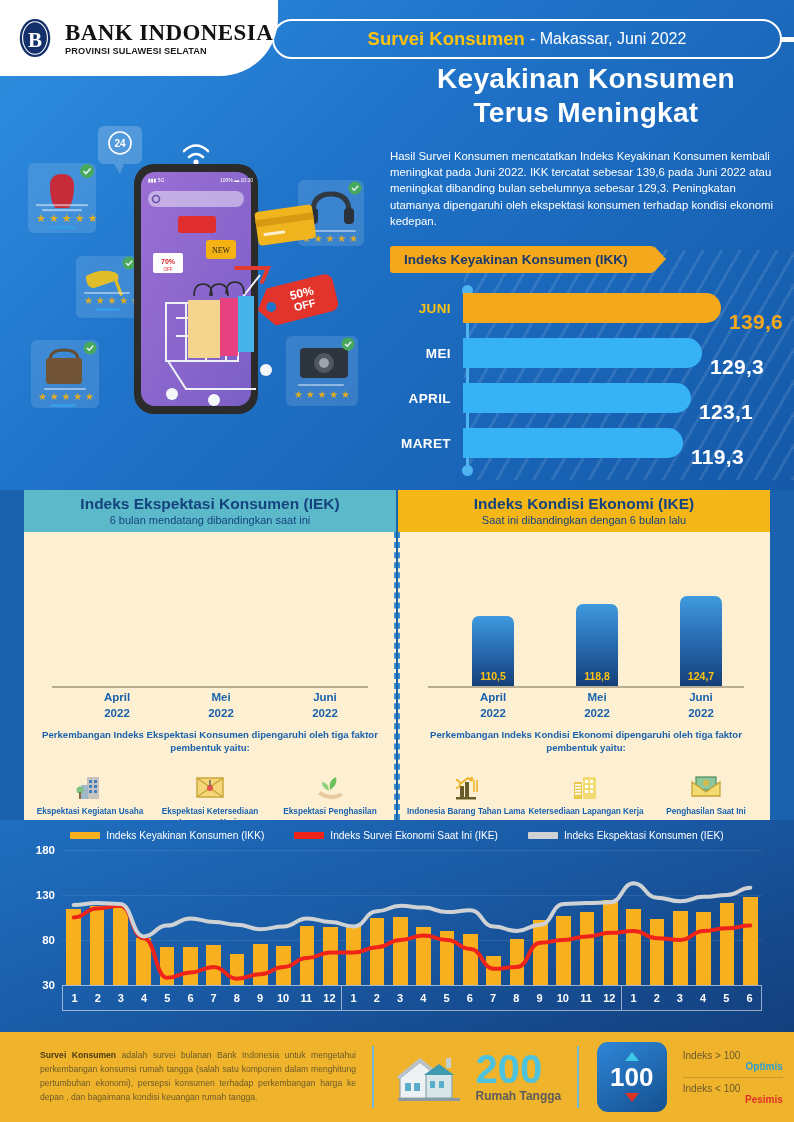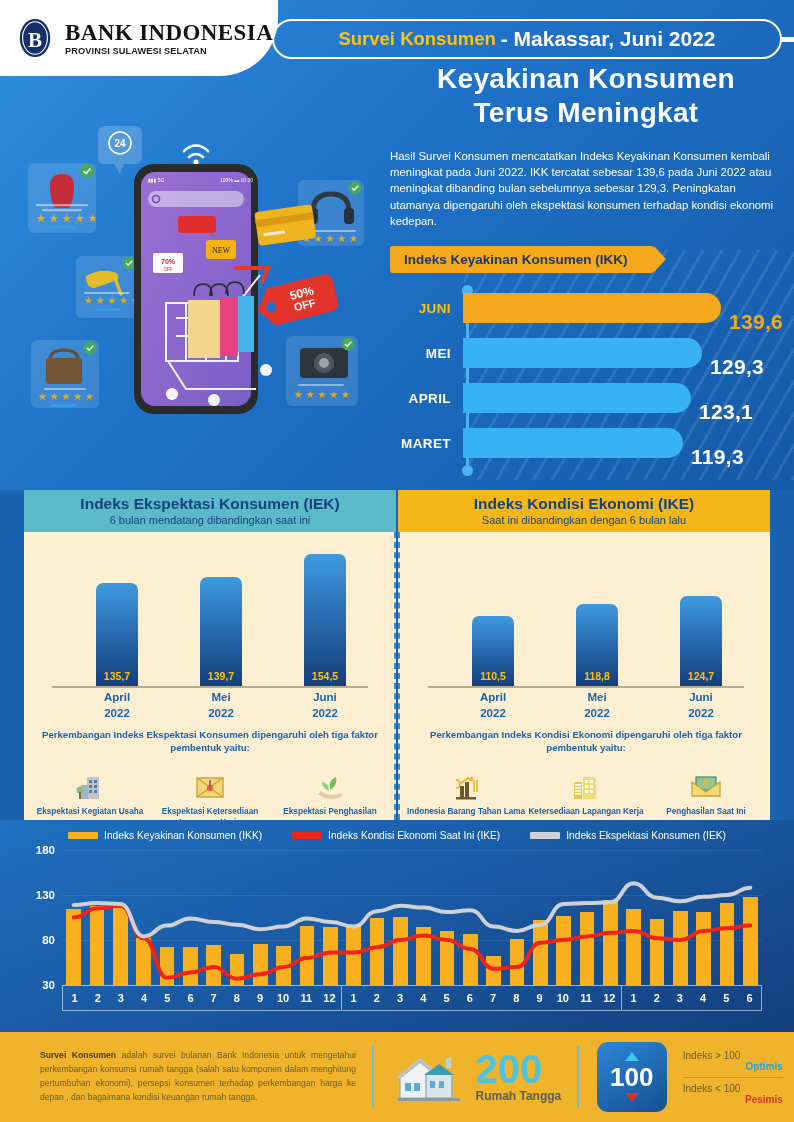--- a/index.html
+++ b/index.html
@@ -49,21 +49,21 @@
     border: 2.5px solid #fff; border-radius: 21px;
     display: flex; align-items: center; justify-content: center;
     z-index: 5;
   }
   .ribbon-tail-l, .ribbon-tail-r {
     position: absolute; top: 37px; width: 16px; height: 5px; background: #fff; z-index: 4;
   }
   .ribbon-tail-l { left: 258px; }
   .ribbon-tail-r { left: 780px; }
   .rib-a { color: #ffc20e; font-size: 18.5px; font-weight: 700; }
-  .rib-b { color: #fff; font-size: 21px; font-weight: 700; margin-left: 5px; }
+  .rib-b { color: #fff; font-size: 16px; font-weight: 400; margin-left: 5px; }
 
   .headline {
     position: absolute; left: 388px; top: 62px; width: 396px;
     text-align: center; color: #fff; z-index: 5;
   }
   .headline div { font-size: 28px; font-weight: 700; line-height: 1.22; letter-spacing: .3px; }
 
   .desc {
     position: absolute; left: 390px; top: 148px; width: 392px;
     color: #fff; font-size: 11.4px; line-height: 1.42; z-index: 5;
@@ -371,37 +371,20 @@
   </div>
 
   <div class="panels">
 
     <div class="panel left">
       <div class="p-head teal">
         <div class="p-title">Indeks Ekspektasi Konsumen (IEK)</div>
         <div class="p-sub">6 bulan mendatang dibandingkan saat ini</div>
       </div>
       <div class="p-body">
-        <div class="cols" id="iek-cols">
-            <div class="col" style="left: 72px;">
-              <div class="col-bar" style="height: 103px;">
-                <div class="col-val">135,7</div>
-              </div>
-            </div>
-            <div class="col" style="left: 176px;">
-              <div class="col-bar" style="height: 109px;">
-                <div class="col-val">139,7</div>
-              </div>
-            </div>
-            <div class="col" style="left: 280px;">
-              <div class="col-bar" style="height: 132px;">
-                <div class="col-val">154,5</div>
-              </div>
-            </div>
-          </div>
         <div class="baseline"></div>
         <div class="factor-intro">Perkembangan Indeks Ekspektasi Konsumen dipengaruhi oleh tiga faktor pembentuk yaitu:</div>
         <div class="factors">
           <div class="factor">
             <div class="f-icon">
               <svg width="30" height="30" viewBox="0 0 30 30">
                   <rect x="12" y="5" width="12" height="22" fill="#c9c3bd"></rect>
                   <rect x="6" y="13" width="7" height="14" fill="#9fb7c9"></rect>
                   <g fill="#3f7fc4">
                     <rect x="14" y="8" width="3" height="3"></rect>
@@ -544,21 +527,21 @@
   </div>
 
   <div class="combo">
     <div class="legend" id="legend">
         <div class="lg">
           <span class="lg-sw" style="background: rgb(249, 176, 31);"></span>
           <span>Indeks Keyakinan Konsumen (IKK)</span>
         </div>
         <div class="lg">
           <span class="lg-sw" style="background: rgb(239, 35, 24);"></span>
-          <span>Indeks Kondisi Ekonomi Saat Ini (IKE)</span>
+          <span>Indeks Survei Ekonomi Saat Ini (IKE)</span>
         </div>
         <div class="lg">
           <span class="lg-sw" style="background: rgb(207, 210, 212);"></span>
           <span>Indeks Ekspektasi Konsumen (IEK)</span>
         </div>
       </div>
     <div class="plot" id="plot">
         <div class="ytickline" style="top: 135px;"></div>
         <div class="ytick" style="top: 135px;">30</div>
         <div class="ytickline" style="top: 90px;"></div>

